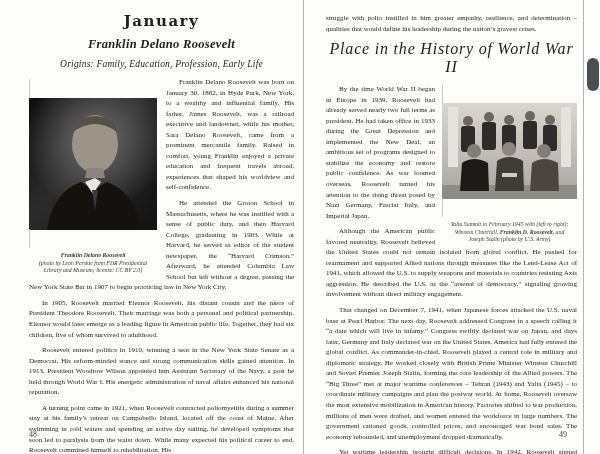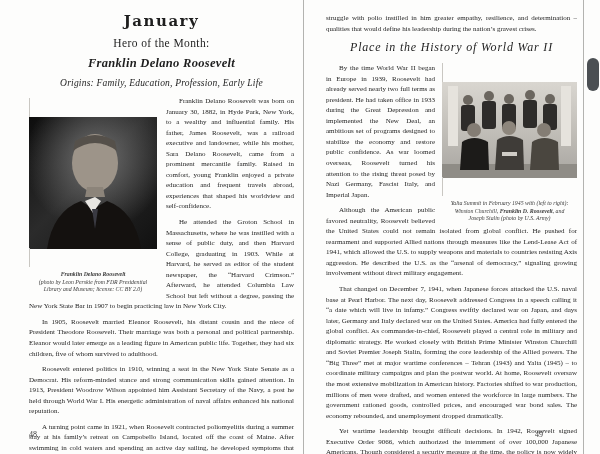--- a/index.html
+++ b/index.html
@@ -49,49 +49,48 @@
     margin-top: 4px;
     padding: 0 4px;
   }
   figcaption .cap-bold { font-weight: bold; }
 
   
   .section-heading {
     clear: none;
     text-align: center;
     font-style: italic;
-    font-size: 12px;
+    font-size: 16px;
     letter-spacing: 0.8px;
     margin: 6px 0 8px 0;
   }
 
   
   .page-number { position: absolute; bottom: 15px; font-size: 8px; color: #3c3c3c; }
   .pn-left  { left: 29px; }
-  .pn-right { right: 40px; }
+  .pn-right { right: 16px; }
 
   
   .scrollbar-track {
     position: absolute; right: 0; top: 0; width: 15px; height: 454px;
     background: transparent;
   }
   .scrollbar-thumb {
     position: absolute; right: 1px; top: 58px; width: 12px; height: 33px;
     background: #4b4f53; border-radius: 6px;
   }
 </style>
 </head>
 <body>
 
 <div class="spread">
 
   <section class="page page-left">
     <div class="hdr">
       <div class="hdr-month">January</div>
-      <div class="hdr-sub">Hero of the Month:</div>
       <div class="hdr-name">Franklin Delano Roosevelt</div>
       <div class="hdr-section">Origins: Family, Education, Profession, Early Life</div>
     </div>
 
     <div class="body-text">
       <figure class="fig-left">
         <span class="photo-frame">
           <svg class="photo" viewBox="0 0 128 132" xmlns="http://www.w3.org/2000/svg" preserveAspectRatio="none">
             <defs>
               <linearGradient id="pbg" x1="0" y1="0" x2="1" y2="1">

